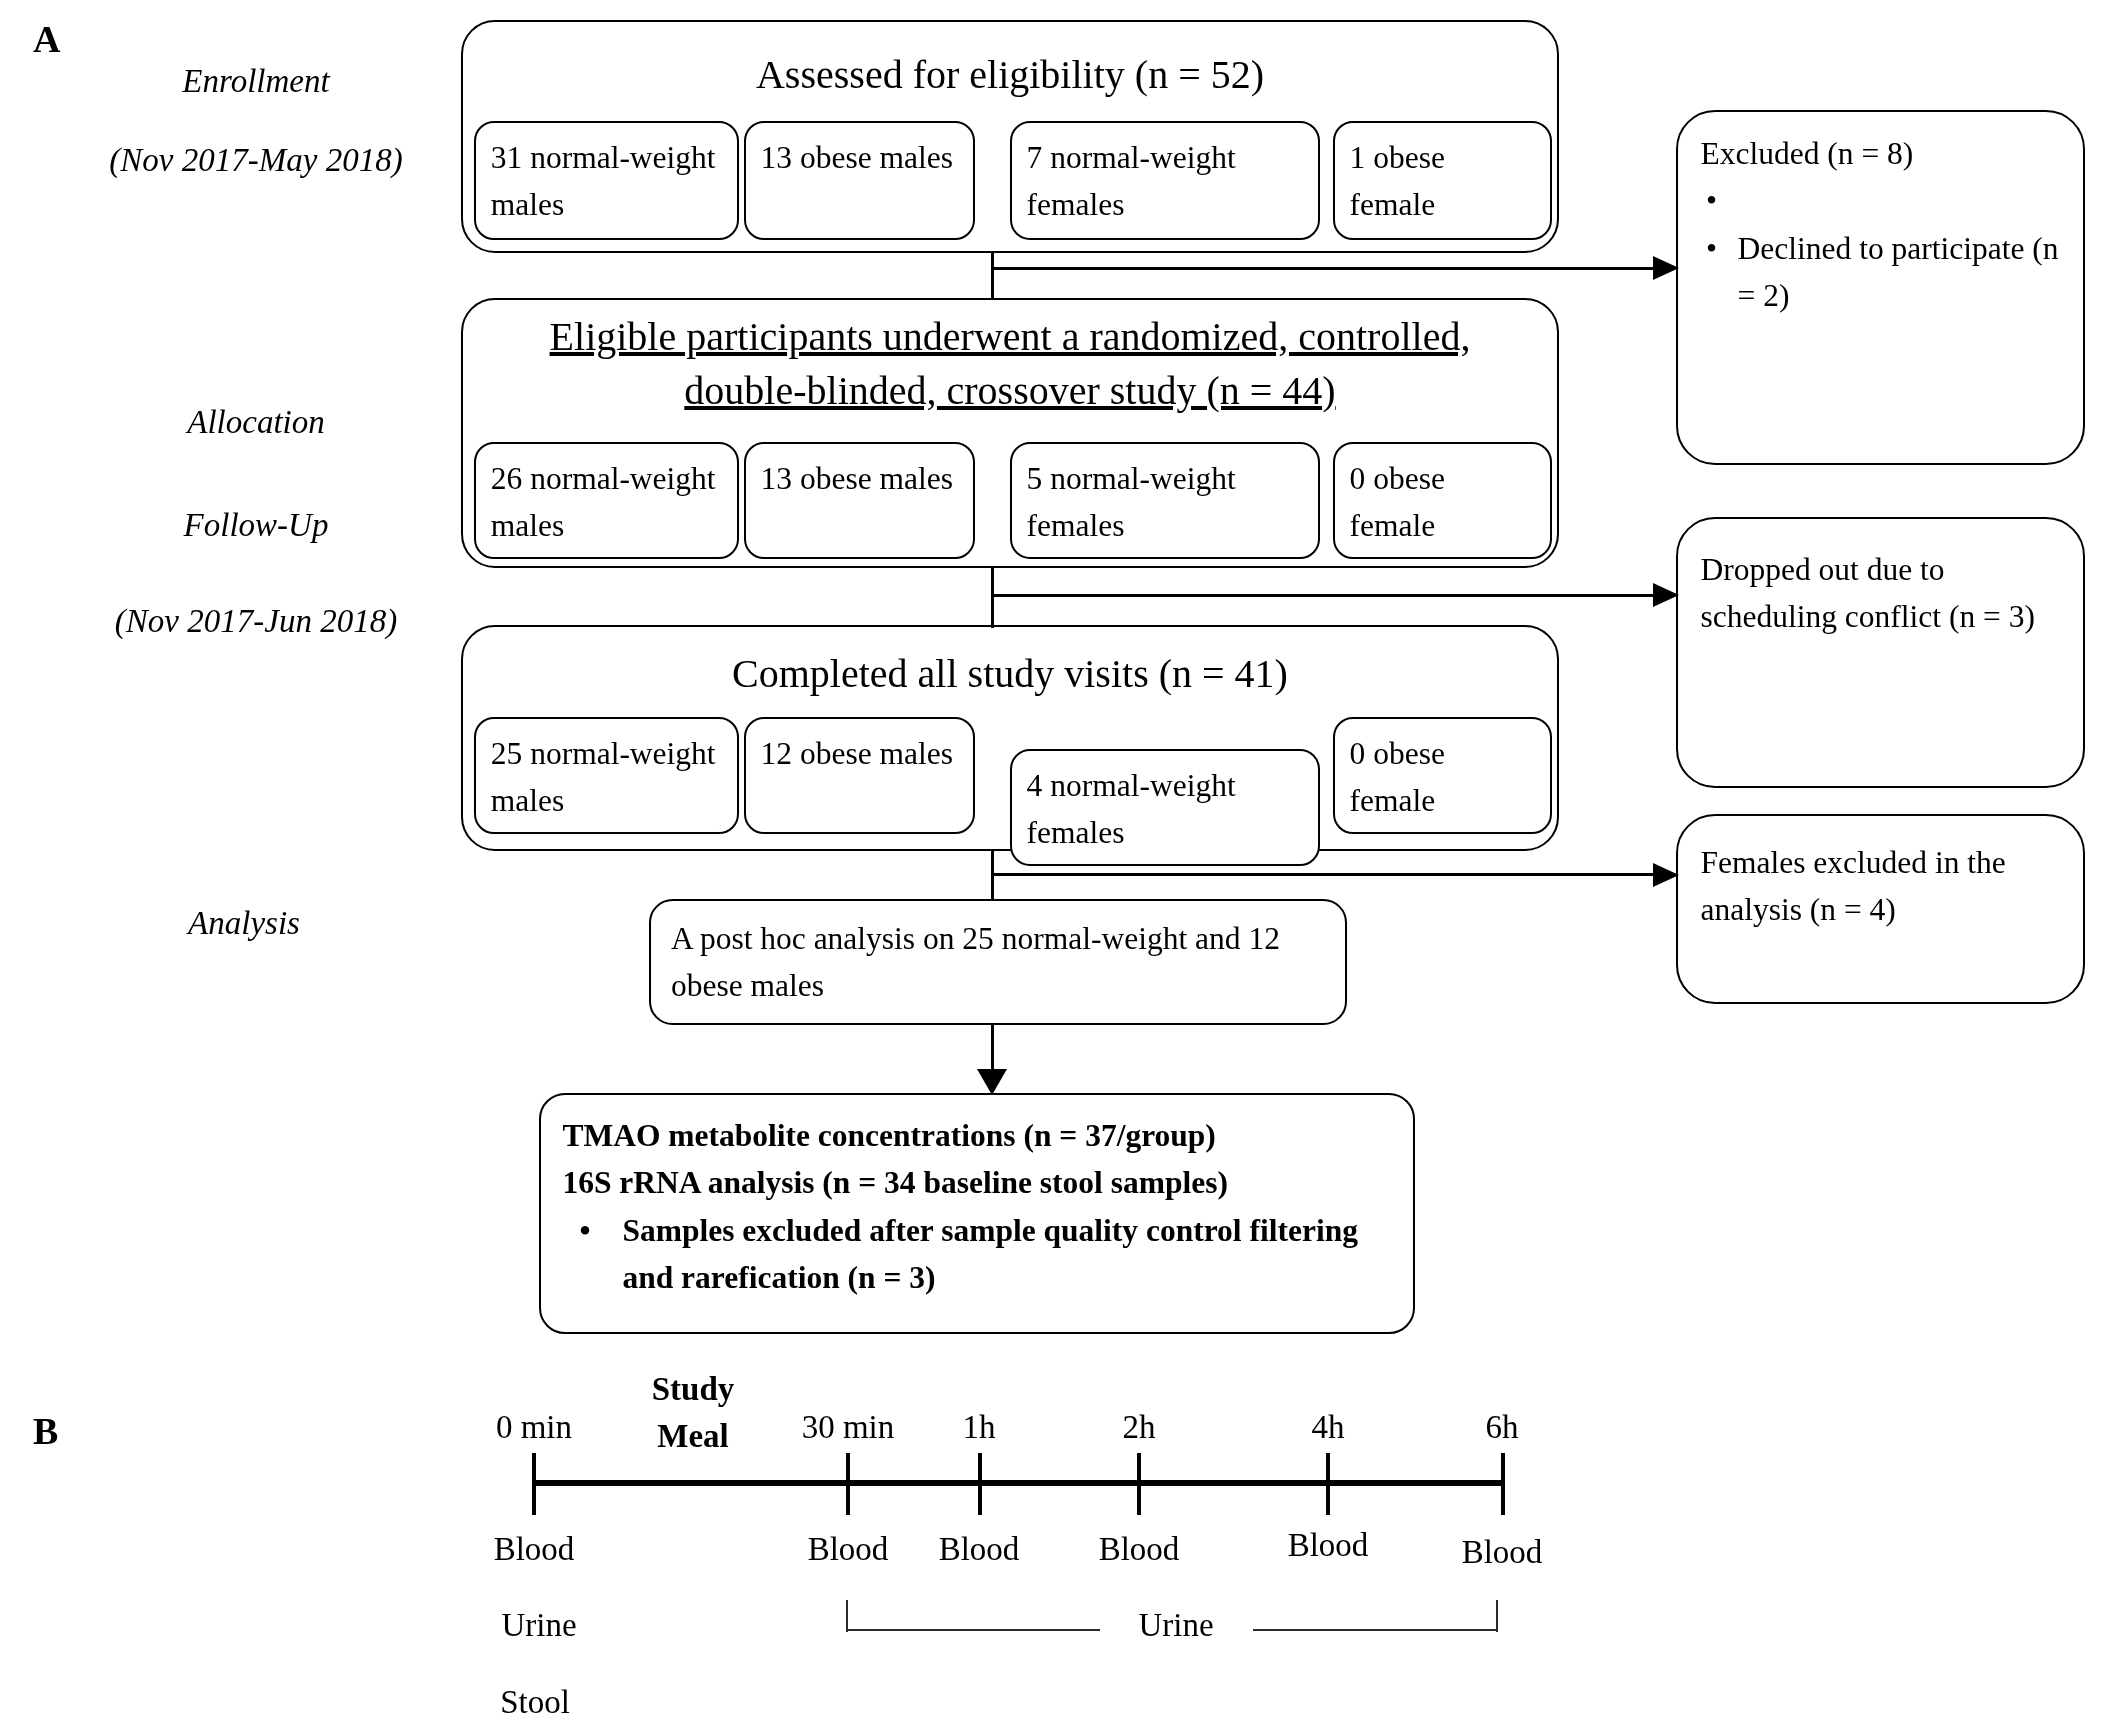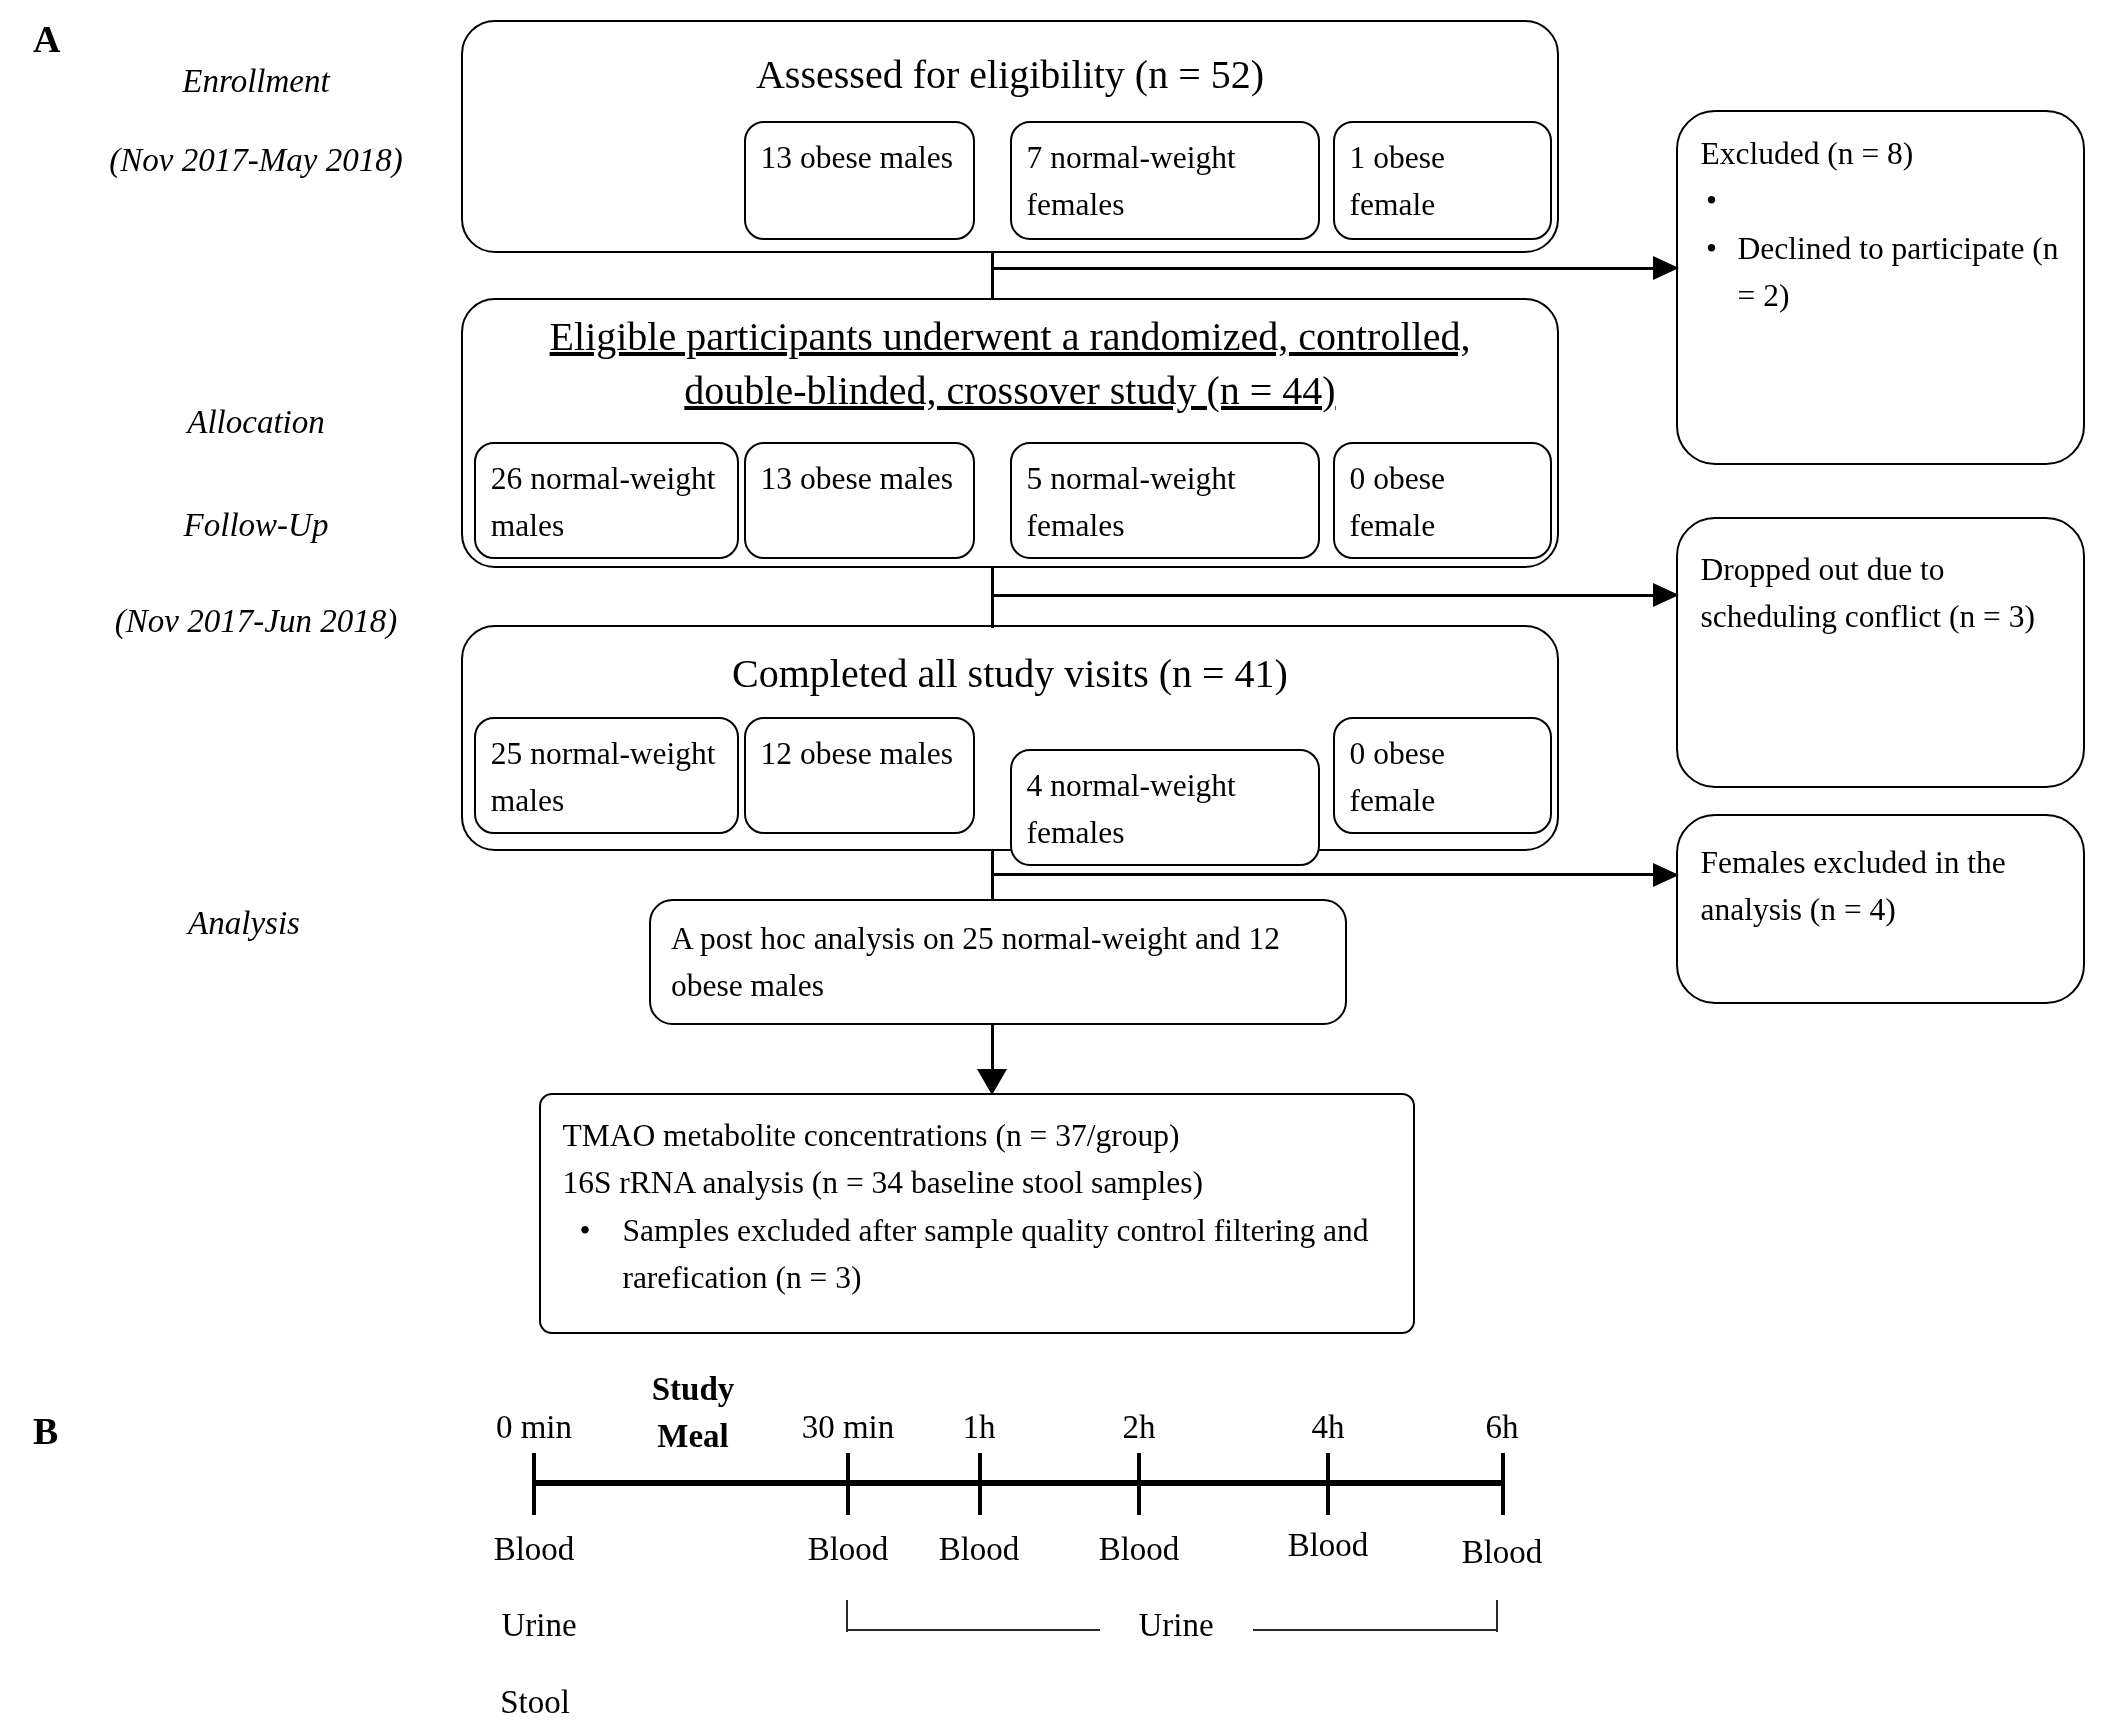--- a/index.html
+++ b/index.html
@@ -63,20 +63,21 @@
 
 <div class="abs stage-label" style="left:256px; top:63px;">Enrollment</div>
 <div class="abs stage-label" style="left:256px; top:142px;">(Nov 2017-May 2018)</div>
 <div class="abs stage-label" style="left:256px; top:404px;">Allocation</div>
 <div class="abs stage-label" style="left:256px; top:507px;">Follow-Up</div>
 <div class="abs stage-label" style="left:256px; top:603px;">(Nov 2017-Jun 2018)</div>
 <div class="abs stage-label" style="left:244px; top:861px;margin-top:44px;">Analysis</div>
 
 <div class="box" style="left:461px; top:20px; width:1098px; height:233px;">
   <div class="box-title" style="margin-top:26px;">Assessed for eligibility (n = 52)</div>
+  <div class="subbox" style="left:11.2px; top:99px; width:265px; height:119px;">31 normal-weight males</div>
   <div class="subbox" style="left:281px; top:99px; width:231px; height:119px;">13 obese males</div>
   <div class="subbox" style="left:547px; top:99px; width:310px; height:119px;">7 normal-weight females</div>
   <div class="subbox" style="left:870px; top:99px; width:219px; height:119px;">1 obese female</div>
 </div>
 
 <div class="box" style="left:461px; top:298px; width:1098px; height:270px;">
   <div class="box-title" style="margin-top:10px;text-decoration:underline;">Eligible participants underwent a randomized, controlled, double-blinded, crossover study (n = 44)</div>
   <div class="subbox" style="left:11.2px; top:142px; width:265px; height:117px;">26 normal-weight males</div>
   <div class="subbox" style="left:281px; top:142px; width:231px; height:117px;">13 obese males</div>
   <div class="subbox" style="left:547px; top:142px; width:310px; height:117px;">5 normal-weight females</div>
@@ -101,21 +102,21 @@
     <span class="bullet-text">Declined to participate (n = 2)</span>
   </div>
 </div>
 
 <div class="sidebox" style="top:517px; height:271px; padding-top:27px;">Dropped out due to scheduling conflict (n = 3)</div>
 
 <div class="sidebox" style="top:814px; height:190px; padding-top:22.5px;">Females excluded in the analysis (n = 4)</div>
 
 <div class="textbox" style="left:649px; top:899px; width:698px; height:126px; border-radius:23.6px; padding:13.5px 20px;">A post hoc analysis on 25 normal-weight and 12 obese males</div>
 
-<div class="textbox" style="left:539px; top:1093px; width:876px; height:241px; border-radius:13px; padding:17px 21.4px;">
+<div class="textbox" style="left:539px; top:1093px; width:876px; height:241px; border-radius:26px; padding:17px 21.4px;font-weight:bold;">
   <div>TMAO metabolite concentrations (n = 37/group)</div>
   <div>16S rRNA analysis (n = 34 baseline stool samples)</div>
   <div class="bullet-row">
     <span class="bullet-glyph" style="padding-left:17px; flex-basis:43px; width:43px;">•</span>
     <span class="bullet-text">Samples excluded after sample quality control filtering and rarefication (n = 3)</span>
   </div>
 </div>
 
 <div class="vline" style="top:251px; height:49px;"></div>
 <div class="vline" style="top:566px; height:62px;"></div>

